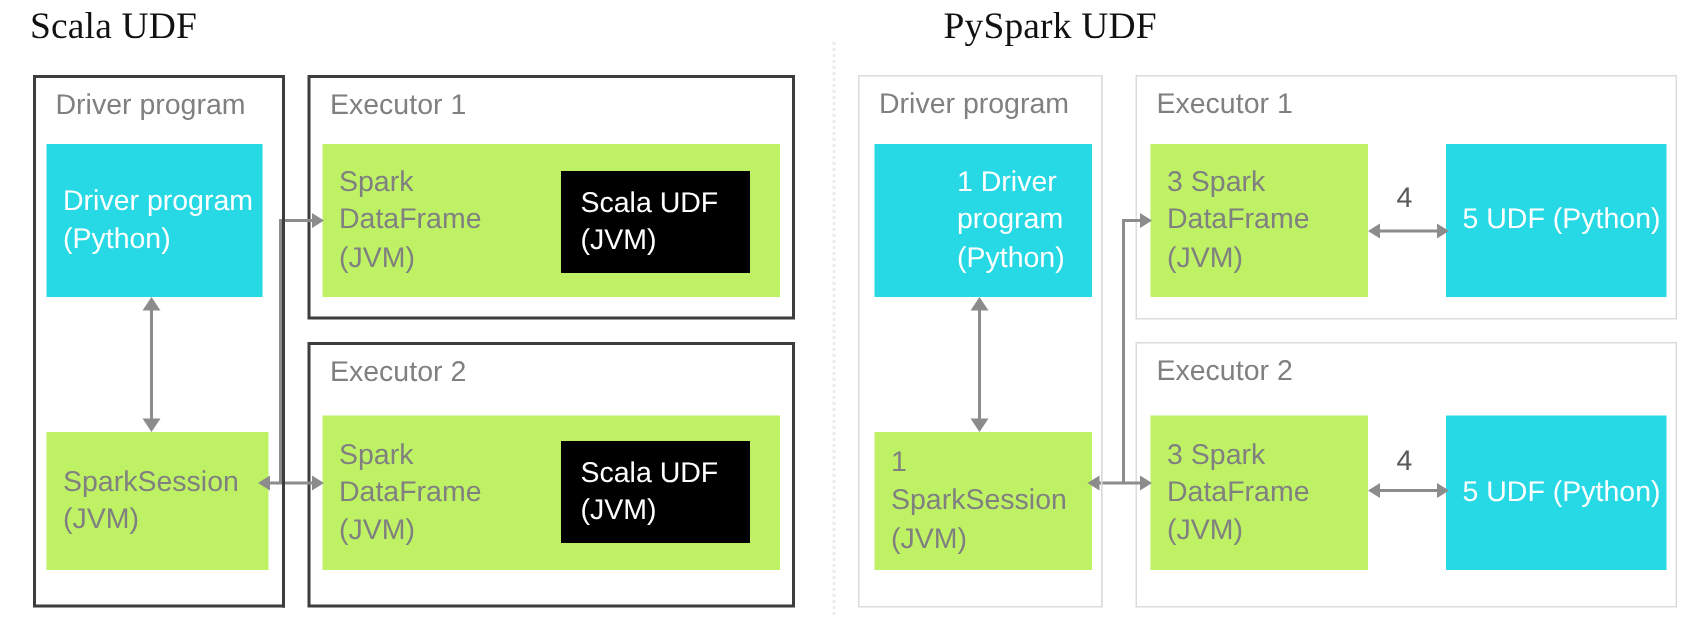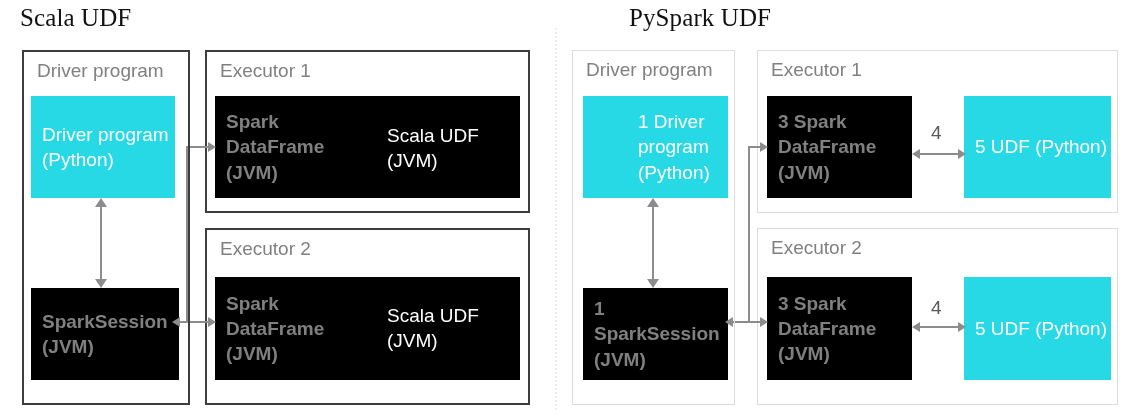--- a/index.html
+++ b/index.html
@@ -14,21 +14,21 @@
   
   .obox{position:absolute;box-sizing:border-box;background:#fff;}
   .obox.dark{border:2px solid #3d3d3d;}
   .obox.light{border:1px solid #dcdcdc;}
   .obox-label{position:absolute;left:13px;top:8px;font-size:19px;color:#808080;
               white-space:nowrap;}
 
   
   .blk{position:absolute;box-sizing:border-box;display:flex;align-items:center;
        font-size:19px;line-height:1.33;white-space:pre-line;}
-  .blk.grey{background:#000000;color:#808080;font-weight:bold;}
+  .blk.grey{background:#bef264;color:#808080;}
   .blk.cyan{background:#26d9e5;color:#ffffff;}
   .blk.black{background:#000000;color:#ffffff;}
   .blk .txt{padding-left:11px;padding-right:4px;overflow:hidden;}
   .blk.black .txt{padding-left:13px;}
 
   
   .ln{position:absolute;background:#8c8c8c;}
   .ln.h{height:2px;}
   .ln.v{width:2px;}
   .ln.dk{background:#3d3d3d;}

